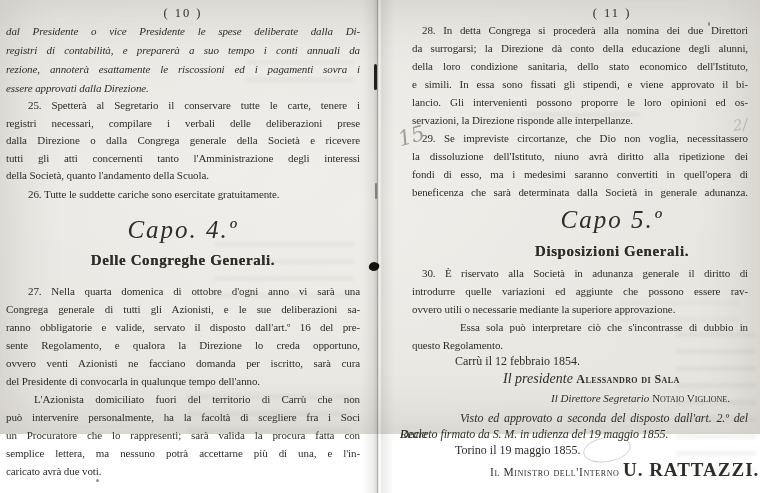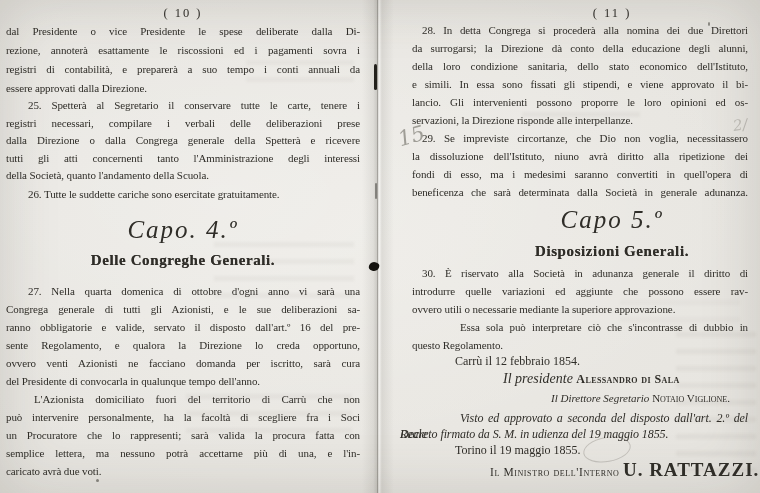--- a/index.html
+++ b/index.html
@@ -1,18 +1,18 @@
 <!DOCTYPE html>
 <html><head>
 <meta charset="utf-8">
 <style>
   html,body{margin:0;padding:0;}
   body{width:760px;height:493px;overflow:hidden;
        font-family:"Liberation Serif","DejaVu Serif",serif;}
-  .spread{position:relative;width:760px;height:493px;
+  .spread{position:relative;width:760px;height:434px;
     background:
       radial-gradient(ellipse 120% 90% at 30% 40%, rgba(255,255,255,.25), rgba(0,0,0,0) 60%),
       radial-gradient(ellipse 900px 700px at 50% 50%, #eceae5 0%, #e6e4df 55%, #dcdad4 100%);
     color:#2f2d28;}
   
   .gutter{position:absolute;left:362px;top:0;width:32px;height:493px;
     background:linear-gradient(90deg, rgba(0,0,0,0) 0%, rgba(90,88,80,.10) 35%,
       rgba(70,68,60,.22) 48%, rgba(255,255,255,.35) 54%, rgba(90,88,80,.12) 62%, rgba(0,0,0,0) 100%);}
   .gutter-line{position:absolute;left:377px;top:0;width:1px;height:493px;background:rgba(60,58,50,.28);}
   .dash{position:absolute;background:#23211c;border-radius:2px;}
@@ -23,21 +23,21 @@
   .ghost{position:absolute;background:repeating-linear-gradient(180deg,
       rgba(120,116,104,.13) 0 5px, rgba(0,0,0,0) 5px 17px);filter:blur(1.4px);}
   .page{position:absolute;top:0;height:493px;}
   .lp{left:6px;width:354px;}
   .rp{left:400px;width:348px;}
   .abs{position:absolute;left:0;width:100%;}
   .pagenum{text-align:center;font-size:12.5px;letter-spacing:2px;}
   .line{height:18px;line-height:18px;font-size:11px;letter-spacing:-0.1px;overflow:visible;}
   .jl{text-align:justify;text-align-last:justify;}
   .ll{text-align:left;}
-  .lh19 .line{height:19px;line-height:19px;}
+  .lh19 .line{height:19px;line-height:19px;font-style:italic;}
   .lh175 .line{height:17.5px;line-height:17.5px;}
   .in22{text-indent:22px;}
   .in28{text-indent:28px;}
   .in10{text-indent:10px;}
   .in48{text-indent:48px;}
   .rp .body{padding-left:12px;padding-right:0;box-sizing:border-box;}
   .chapter-title{text-align:center;font-style:italic;font-size:25px;letter-spacing:2px;}
   .chapter-sub{text-align:center;font-weight:700;font-size:15px;letter-spacing:.6px;
     text-shadow:0 0 .4px rgba(47,45,40,.8);}
   .rshift{margin-left:38px;}
@@ -78,29 +78,29 @@
   <div class="ghost" style="left:522px;top:112px;width:118px;height:15px;opacity:.55;"></div>
   <div class="ghost" style="left:676px;top:332px;width:80px;height:140px;opacity:.6;"></div>
   <div class="ghost" style="left:620px;top:300px;width:120px;height:24px;opacity:.35;"></div>
 
   <div class="page lp">
 
     <div class="abs pagenum" style="top:6px;">( 10 )</div>
 
     <div class="abs lh19" style="top:22px;">
       <div class="line jl">dal Presidente o vice Presidente le spese deliberate dalla Di-</div>
+      <div class="line jl">registri di contabilità, e preparerà a suo tempo i conti annuali da</div>
       <div class="line jl">rezione, annoterà esattamente le riscossioni ed i pagamenti sovra i</div>
-      <div class="line jl">registri di contabilità, e preparerà a suo tempo i conti annuali da</div>
       <div class="line ll">essere approvati dalla Direzione.</div>
     </div>
 
     <div class="abs lh175" style="top:97px;">
       <div class="line jl in22">25. Spetterà al Segretario il conservare tutte le carte, tenere i</div>
       <div class="line jl">registri necessari, compilare i verbali delle deliberazioni prese</div>
-      <div class="line jl">dalla Direzione o dalla Congrega generale della Spetterà e ricevere</div>
+      <div class="line jl">dalla Direzione o dalla Congrega generale della Società e ricevere</div>
       <div class="line jl">tutti gli atti concernenti tanto l'Amministrazione degli interessi</div>
       <div class="line ll">della Società, quanto l'andamento della Scuola.</div>
     </div>
 
     <div class="abs" style="top:185px;">
       <div class="line ll in22">26. Tutte le suddette cariche sono esercitate gratuitamente.</div>
     </div>
 
     <div class="abs chapter-title" style="top:216px;">Capo. 4.º</div>
     <div class="abs chapter-sub" style="top:252px;">Delle Congreghe Generali.</div>

